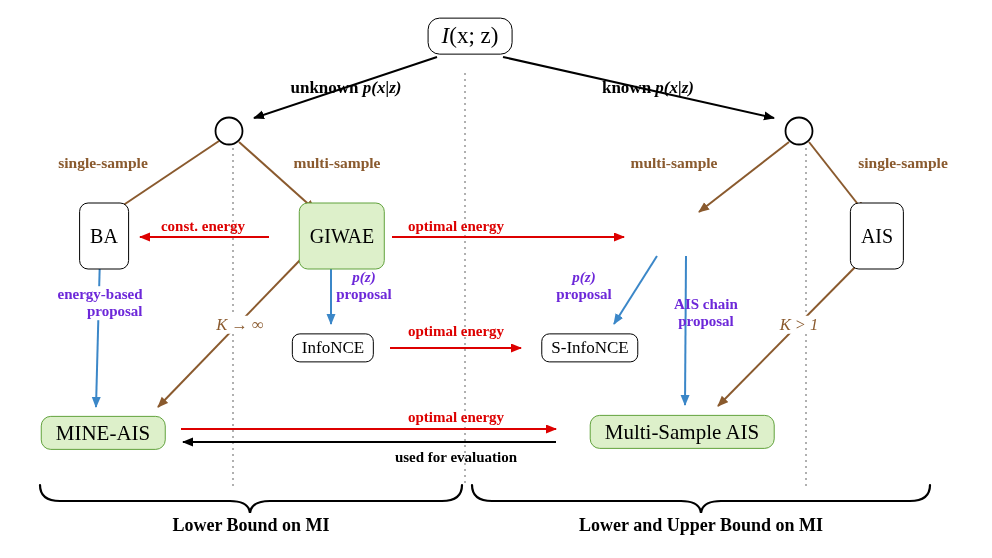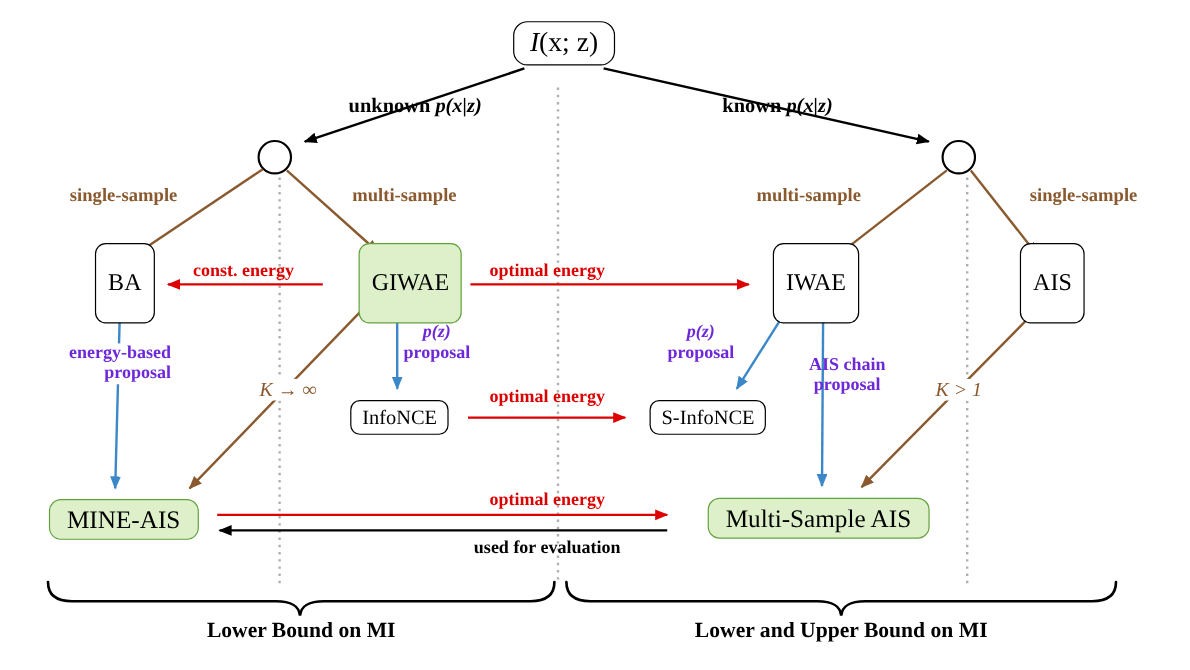--- a/index.html
+++ b/index.html
@@ -96,21 +96,20 @@
   <div class="label branch-label" style="left:346px;top:88px;"><span>unknown </span><span class="math">p(x|z)</span></div>
   <div class="label branch-label" style="left:648px;top:88px;"><span>known </span><span class="math">p(x|z)</span></div>
 
   <div class="label brown" style="left:103px;top:163px;">single-sample</div>
   <div class="label brown" style="left:337px;top:163px;">multi-sample</div>
   <div class="label brown" style="left:674px;top:163px;">multi-sample</div>
   <div class="label brown" style="left:903px;top:163px;">single-sample</div>
 
   <div class="node" style="left:104px;top:236px;">BA</div>
   <div class="node green" style="left:319px;top:236px;margin-left:23px;">GIWAE</div>
-  <div class="node" style="left:680px;top:236px;">IWAE</div>
   <div class="node" style="left:877px;top:236px;">AIS</div>
   <div class="node small" style="left:333px;top:348px;">InfoNCE</div>
   <div class="node small" style="left:590px;top:348px;">S-InfoNCE</div>
   <div class="node green big" style="left:682px;top:432px;">Multi-Sample AIS</div>
   <div class="node green big" style="left:103px;top:433px;">MINE-AIS</div>
 
   <div class="label red-label" style="left:203px;top:226px;text-align:center;">const. energy</div>
   <div class="label red-label" style="left:456px;top:226px;">optimal energy</div>
   <div class="label red-label" style="left:456px;top:331px;">optimal energy</div>
   <div class="label red-label" style="left:456px;top:417px;">optimal energy</div>

